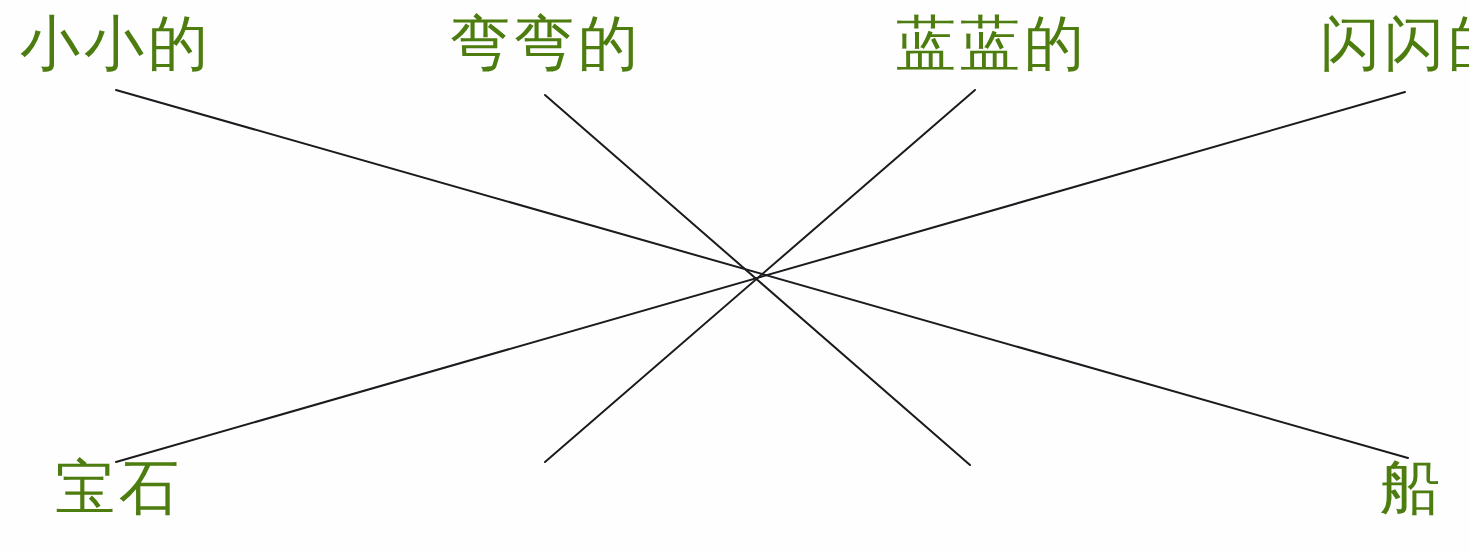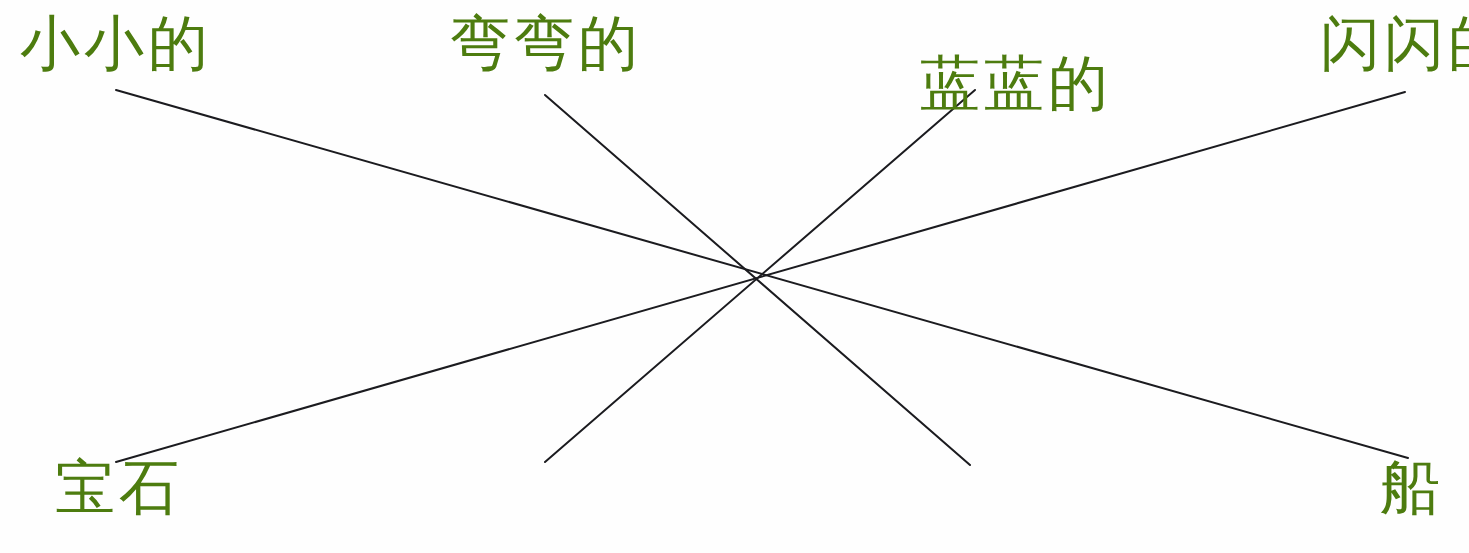--- a/index.html
+++ b/index.html
@@ -45,19 +45,19 @@
     <g id="lines-group">
         <line x1="116" y1="90" x2="1408" y2="458" stroke="#1b1b1f" stroke-width="2" stroke-linecap="round"></line>
         <line x1="545" y1="95" x2="970" y2="465" stroke="#1b1b1f" stroke-width="2" stroke-linecap="round"></line>
         <line x1="975" y1="90" x2="545" y2="462" stroke="#1b1b1f" stroke-width="2" stroke-linecap="round"></line>
         <line x1="1405" y1="92" x2="116" y2="462" stroke="#1b1b1f" stroke-width="2" stroke-linecap="round"></line>
       </g>
   </svg>
 
   <div class="word top" style="left: 20px;">小小的</div>
   <div class="word top" style="left: 450px;">弯弯的</div>
-  <div class="word top" style="left: 920px; margin-top: 40px;">蓝蓝的</div>
+  <div class="word top" style="left: 896px;">蓝蓝的</div>
   <div class="word top" style="left: 1320px;">闪闪的</div>
 
   <div class="word bottom" style="left: 55px; text-align: center;">宝石</div>
   <div class="word bottom" style="left: 1380px;">船</div>
 
 </div>
 
 </body></html>

